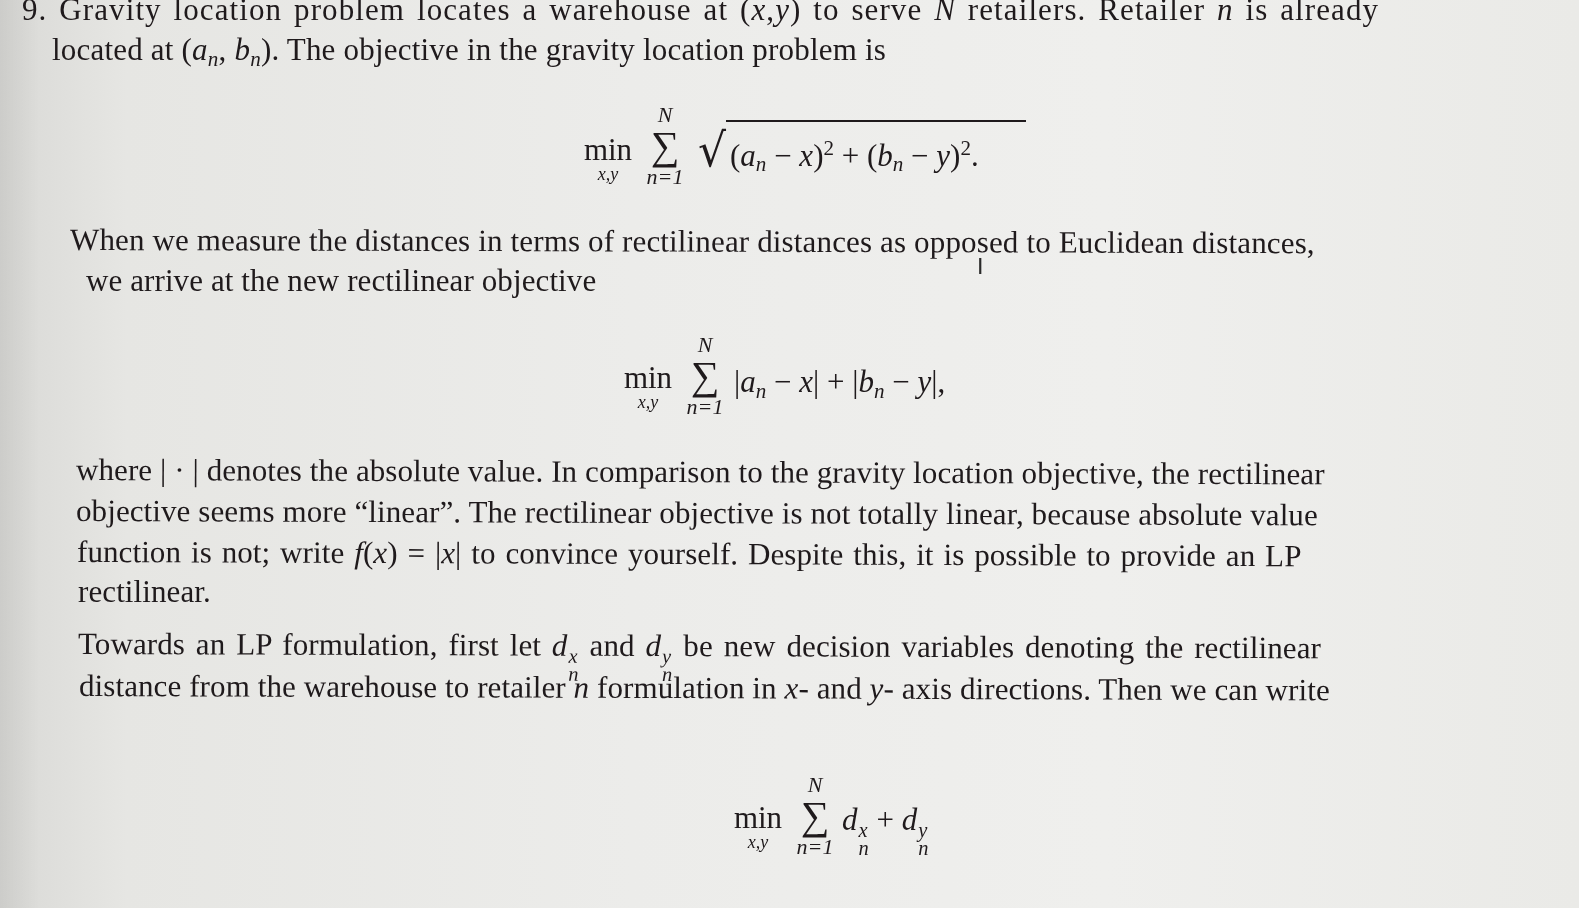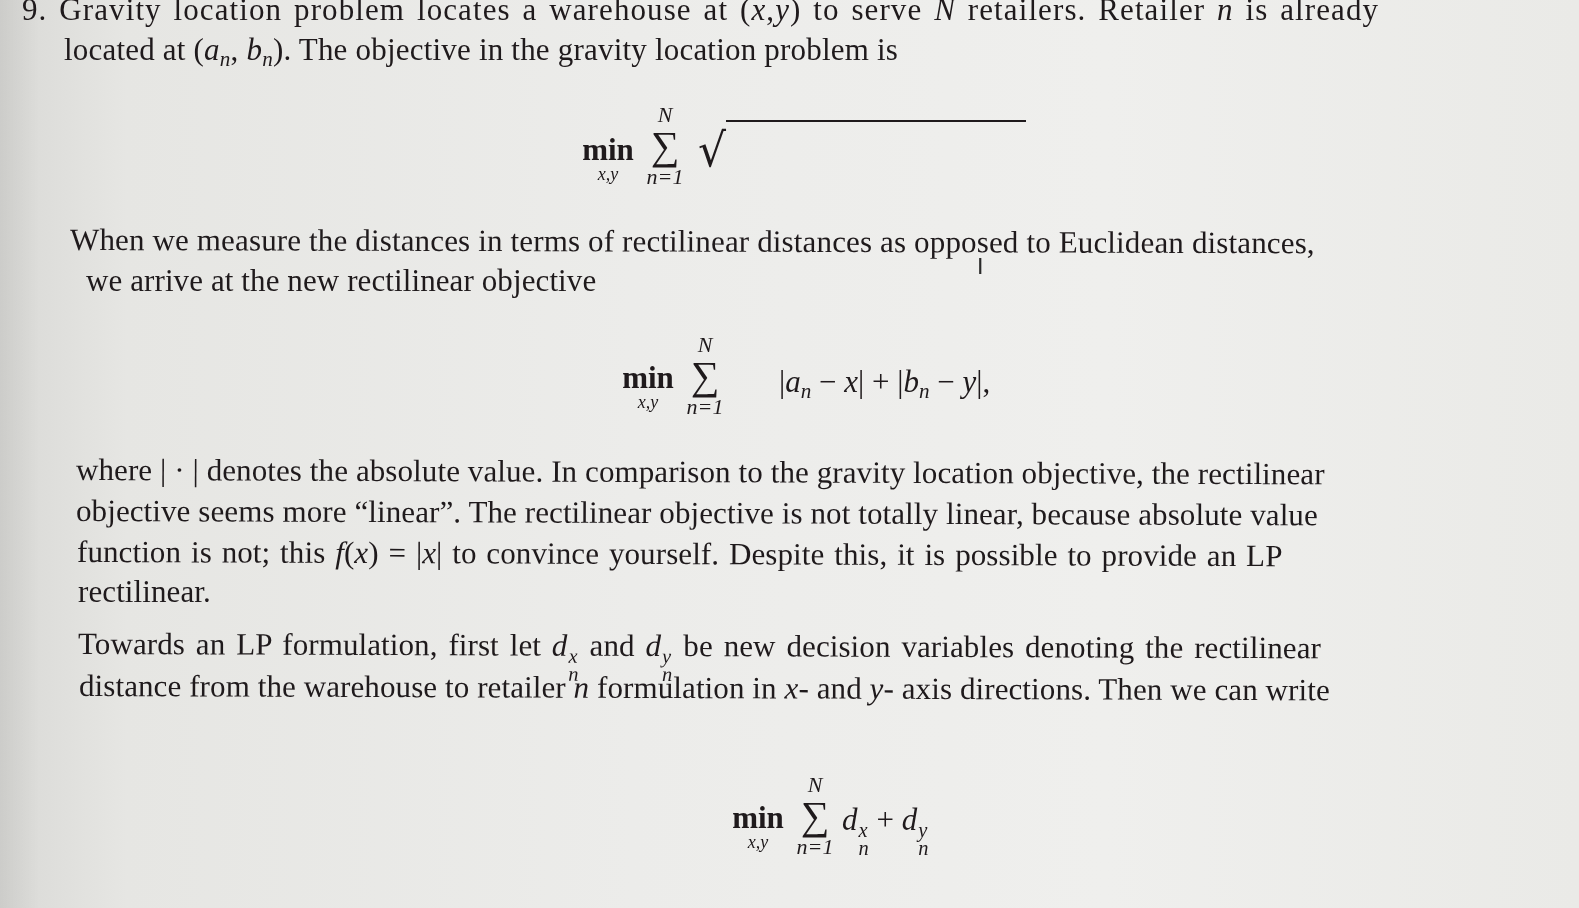--- a/index.html
+++ b/index.html
@@ -43,21 +43,21 @@
   .formula {
     position: absolute;
     font-family: "Liberation Serif", "DejaVu Serif", serif;
     font-size: 31px;
     white-space: nowrap;
   }
   .opblock {
     position: absolute;
     text-align: center;
   }
-  .min-lbl { font-size: 31px; font-weight: bold; }
+  .min-lbl { font-size: 31px; }
   .min-sub { font-size: 18px; font-style: italic; }
   .sigma-top, .sigma-bot { font-size: 22px; font-style: italic; }
   .sigma { font-size: 40px; line-height: 1; }
   .sqrt-bar {
     position: absolute;
     border-top: 2px solid #1f1a1c;
   }
   .cursor {
     position: absolute;
     font-family: "DejaVu Sans", sans-serif;
@@ -74,62 +74,65 @@
 <body>
 
 <div class="page">
   <div class="shadow"></div>
 
   <div class="line" style="left:22px; top:-6px; letter-spacing:1.1px; word-spacing:3px;">
     <span>9.</span>
     <span>Gravity location problem locates a warehouse at (</span><span class="it">x</span><span>,</span><span class="it">y</span><span>) to serve </span><span class="it">N</span><span> retailers.  Retailer </span><span class="it">n</span><span> is already</span>
   </div>
 
-  <div class="line" style="left:64px; top:34px; letter-spacing:0.2px;">
+  <div class="line" style="left:52px; top:34px; letter-spacing:0.2px;">
     <span>located at (</span><span class="it">a</span><span class="sub">n</span><span>, </span><span class="it">b</span><span class="sub">n</span><span>). The objective in the gravity location problem is</span>
   </div>
 
   <div class="formula" style="left:578px; top:100px; width:480px; height:100px;">
     <div class="opblock" style="left:0; top:32px; width:60px;">
       <div class="min-lbl">min</div>
       <div class="min-sub" style="margin-top:-4px;">x,y</div>
     </div>
     <div class="opblock" style="left:62px; top:2px; width:50px;">
       <div class="sigma-top">N</div>
       <div class="sigma" style="margin-top:-2px;">∑</div>
       <div class="sigma-bot" style="margin-top:-2px;">n=1</div>
     </div>
     <span style="position:absolute; left:120px; top:24px; font-size:44px; font-family:'DejaVu Serif', serif; transform:scaleY(1.05);">√</span>
     <div class="sqrt-bar" style="left:148px; top:20px; width:300px;"></div>
+    <div style="position:absolute; left:152px; top:36px;">
+      <span>(</span><span class="it">a</span><span class="sub">n</span><span> − </span><span class="it">x</span><span>)</span><span class="sup" style="font-style:normal;">2</span><span> + (</span><span class="it">b</span><span class="sub">n</span><span> − </span><span class="it">y</span><span>)</span><span class="sup" style="font-style:normal;">2</span><span>.</span>
+    </div>
   </div>
 
   <div class="line" style="left:70px; top:224px; letter-spacing:0.15px; transform:rotate(0.15deg); transform-origin:left;">When we measure the distances in terms of rectilinear distances as opposed to Euclidean distances,</div>
   <div class="line" style="left:70px; top:265px;margin-left:16px;">we arrive at the new rectilinear objective</div>
 
   <div class="cursor" style="left:977px; top:254px;">I</div>
 
   <div class="formula" style="left:618px; top:332px; width:420px; height:100px;">
     <div class="opblock" style="left:0; top:28px; width:60px;">
       <div class="min-lbl">min</div>
       <div class="min-sub" style="margin-top:-4px;">x,y</div>
     </div>
     <div class="opblock" style="left:62px; top:0px; width:50px;">
       <div class="sigma-top">N</div>
       <div class="sigma" style="margin-top:-2px;">∑</div>
       <div class="sigma-bot" style="margin-top:-2px;">n=1</div>
     </div>
-    <div style="position:absolute; left:116px; top:32px;margin-left:45px;">
+    <div style="position:absolute; left:116px; top:32px;">
       <span>|</span><span class="it">a</span><span class="sub">n</span><span> − </span><span class="it">x</span><span>| + |</span><span class="it">b</span><span class="sub">n</span><span> − </span><span class="it">y</span><span>|,</span>
     </div>
   </div>
 
   <div class="line" style="left:76px; top:454px; letter-spacing:0.1px; transform:rotate(0.2deg); transform-origin:left;">where | · | denotes the absolute value. In comparison to the gravity location objective, the rectilinear</div>
   <div class="line" style="left:76px; top:495px; letter-spacing:0.1px; transform:rotate(0.2deg); transform-origin:left;">objective seems more “linear”. The rectilinear objective is not totally linear, because absolute value</div>
   <div class="line" style="left:77px; top:536px; word-spacing:2px; transform:rotate(0.2deg); transform-origin:left;">
-    <span>function is not; this </span><span class="it">f</span><span>(</span><span class="it">x</span><span>) = |</span><span class="it">x</span><span>| to convince yourself.  Despite this, it is possible to provide an LP</span>
+    <span>function is not; write </span><span class="it">f</span><span>(</span><span class="it">x</span><span>) = |</span><span class="it">x</span><span>| to convince yourself.  Despite this, it is possible to provide an LP</span>
   </div>
   <div class="line" style="left:78px; top:576px;">rectilinear.</div>
 
   <div class="line" style="left:78px; top:628px; word-spacing:3px; transform:rotate(0.2deg); transform-origin:left;">
     <span>Towards an LP formulation, first let </span><span class="it">d</span><span class="supsub">
         <span>x</span>
         <span>n</span>
       </span><span> and </span><span class="it">d</span><span class="supsub">
         <span>y</span>
         <span>n</span>

